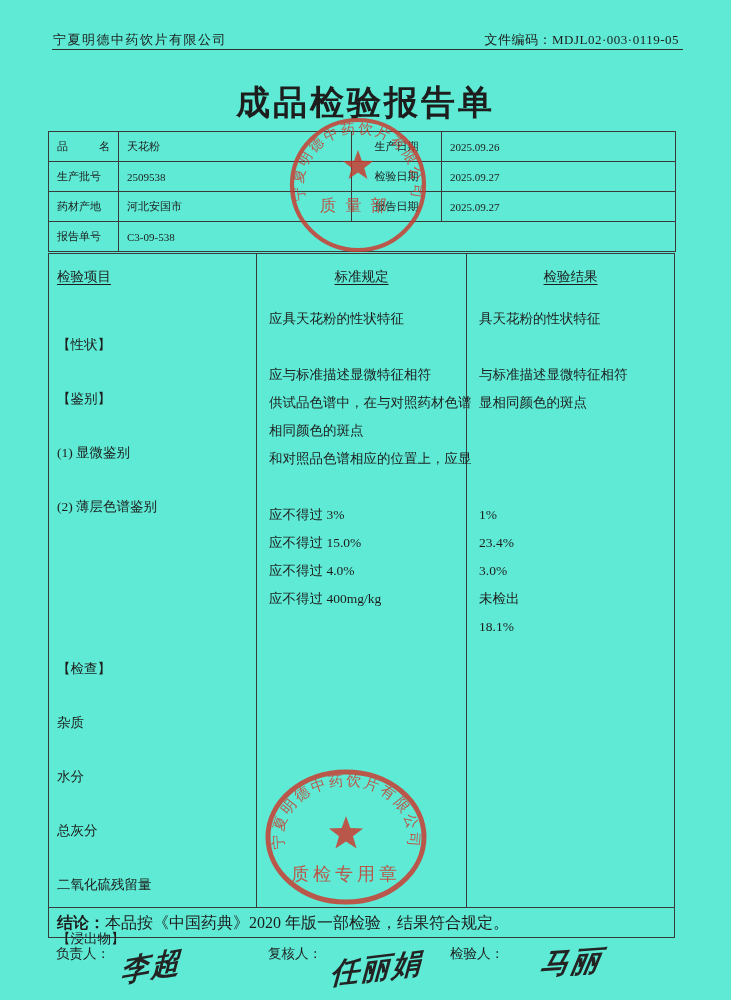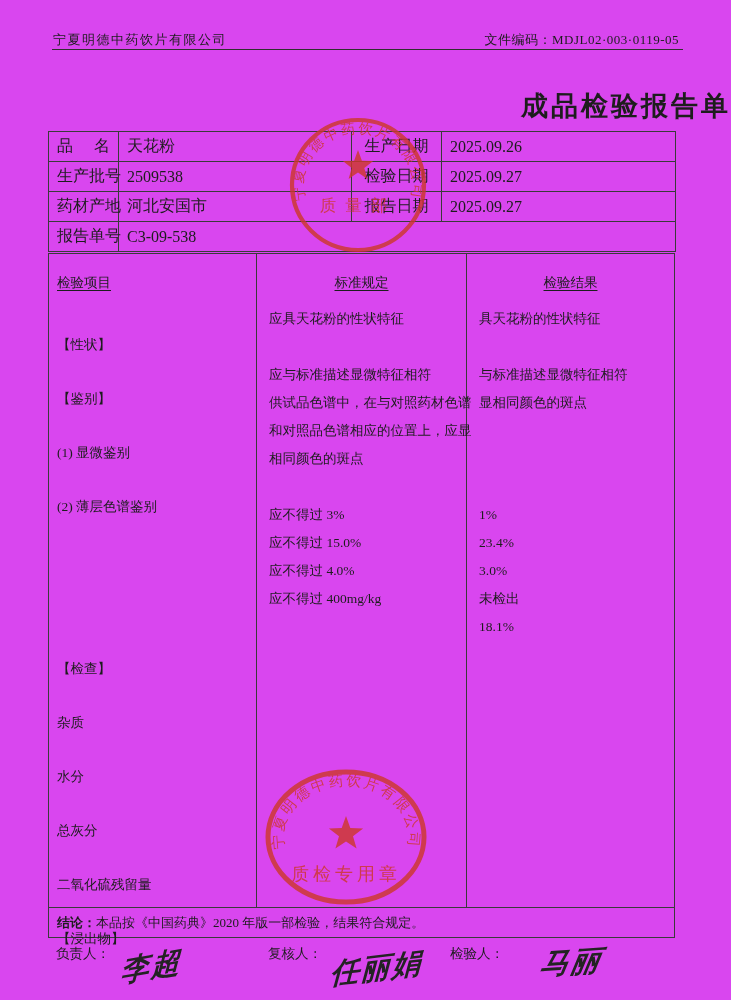--- a/index.html
+++ b/index.html
@@ -2,69 +2,69 @@
 <html><head>
 <meta charset="utf-8">
 <style>
   * { margin:0; padding:0; box-sizing:border-box; }
   html,body { background:#ffffff; }
   body {
     width:731px; height:1000px; position:relative; overflow:hidden;
     font-family:"Liberation Serif","DejaVu Serif",serif;
     color:#1d1d1d;
   }
-  .page { position:absolute; inset:0; background:#d946ef; }
+  .page { position:absolute; inset:0; background:#5eead4; }
 
   
   .hdr-company { position:absolute; left:53px; top:31px; font-size:13px; letter-spacing:1.5px; }
   .hdr-code { position:absolute; right:52px; top:31px; font-size:13px; letter-spacing:0.5px; }
   .hdr-rule { position:absolute; left:52px; right:48px; top:49px; height:0; border-top:1.6px solid #2f2f2f; }
 
   
   .title {
-    position:absolute; left:0; right:0; top:88px; text-align:right;
+    position:absolute; left:0; right:0; top:80px; text-align:center;
     font-family:"Liberation Sans","DejaVu Sans",sans-serif;
-    font-weight:700; font-size:27px; letter-spacing:3px;
+    font-weight:700; font-size:34px; letter-spacing:3px;
   }
 
   
   table.info {
     position:absolute; left:48px; top:131px; width:627px;
     border-collapse:collapse; table-layout:fixed;
   }
   table.info td {
     border:1.5px solid #3a3a3a; height:30px;
-    font-size:16px; padding:2px 8px; white-space:nowrap; overflow:visible;
+    font-size:11px; padding:2px 8px; white-space:nowrap; overflow:visible;
   }
   td.jlabel { text-align:justify; text-align-last:justify; }
   td.l2 { text-align:center; padding:2px 4px; }
   td.val { padding-left:10px; }
 
   
   .main {
     position:absolute; left:48px; top:253px; width:627px; height:685px;
     border:1.6px solid #3a3a3a;
   }
   .cols { display:flex; height:654px; border-bottom:1.5px solid #3a3a3a; }
   .col { position:relative; height:100%; }
   .col-1 { width:208px; border-right:1.5px solid #3a3a3a; }
   .col-2 { width:210px; border-right:1.5px solid #3a3a3a; }
   .col-3 { flex:1; }
-  .col-h { margin-top:20px; font-size:13.5px; }
+  .col-h { margin-top:14px; font-size:13.5px; }
   .col-1 .col-h { padding-left:8px; text-align:left; }
   .col-2 .col-h, .col-3 .col-h { text-align:center; }
   .col-h span { text-decoration:underline; text-underline-offset:3px; }
   .col-body { position:absolute; top:51px; left:0; right:0; }
   .line { height:28px; line-height:28px; font-size:13.5px; white-space:nowrap; overflow:visible; }
   .col-1 .line { padding-left:8px;margin-top:26px; }
   .col-2 .line { padding-left:12px; }
   .col-3 .line { padding-left:12px; }
 
   
-  .concl { height:30px; line-height:29px; font-size:13px; padding-left:8px; white-space:nowrap; }
+  .concl { height:30px; line-height:29px; font-size:16px; padding-left:8px; white-space:nowrap; }
   .concl .b { font-weight:700; }
 
   
   .sig-row { position:absolute; left:48px; top:941px; width:627px; height:58px; font-size:13.5px; }
   .sig-label { position:absolute; top:4px; }
   .lbl-resp { left:8px; }
   .lbl-rev { left:220px; }
   .lbl-insp { left:402px; }
   .sig-name {
     position:absolute; font-size:29px; color:#232323; font-weight:600; font-style:italic;
@@ -144,22 +144,22 @@
         </div>
       </div>
 
       <div class="col col-2">
         <div class="col-h"><span>标准规定</span></div>
         <div class="col-body">
           <div class="line">应具天花粉的性状特征</div>
           <div class="line"></div>
           <div class="line">应与标准描述显微特征相符</div>
           <div class="line">供试品色谱中，在与对照药材色谱</div>
+          <div class="line">相同颜色的斑点</div>
           <div class="line">和对照品色谱相应的位置上，应显</div>
-          <div class="line">相同颜色的斑点</div>
           <div class="line"></div>
           <div class="line">应不得过 3%</div>
           <div class="line">应不得过 15.0%</div>
           <div class="line">应不得过 4.0%</div>
           <div class="line">应不得过 400mg/kg</div>
         </div>
       </div>
 
       <div class="col col-3">
         <div class="col-h"><span>检验结果</span></div>

